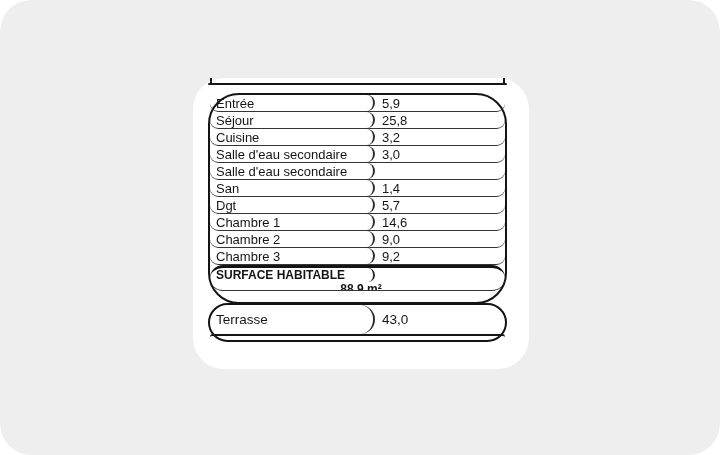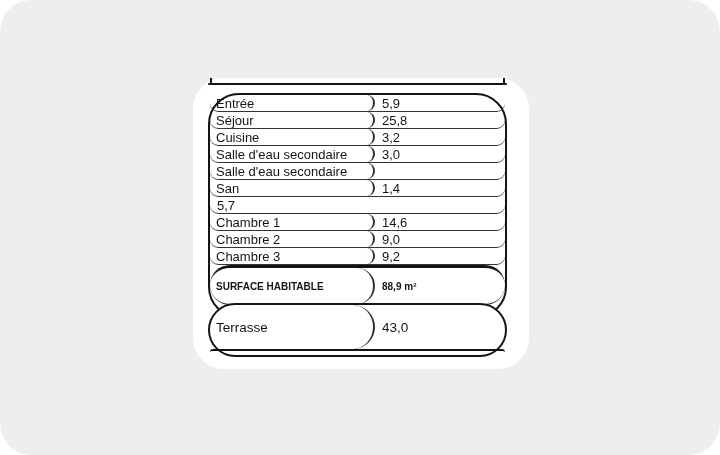--- a/index.html
+++ b/index.html
@@ -73,33 +73,34 @@
     align-items: center;
     white-space: nowrap;
   }
   .cell-value {
     flex: 1;
     padding-left: 7px;
     white-space: nowrap;
   }
 
   .row-total {
-    height: 40px;
+    height: 26px;
     border-top: 3px solid #141414;
     font-weight: bold;
-    font-size: 10px;
+    font-size: 12px;
+    flex-direction: column;
   }
   .row-spacer {
     height: 11px;
     border-bottom: none;
   }
   .row-spacer .cell-label { border-right: none; }
 
   .row-terrasse {
-    height: 44px;
+    height: 29px;
     border-bottom: none;
     font-size: 13.5px;
   }
   .row-thin-spacer {
     height: 6px;
     border-top: 2px solid #141414;
     border-bottom: none;
   }
   .row-thin-spacer .cell-label { border-right: none; }
 </style>
@@ -129,20 +130,21 @@
         <div class="cell-value">3,0</div>
       </div>
       <div class="row">
         <div class="cell-label">Salle d'eau secondaire</div>
       </div>
       <div class="row">
         <div class="cell-label">San</div>
         <div class="cell-value">1,4</div>
       </div>
       <div class="row">
+        <div class="cell-label">Dgt</div>
         <div class="cell-value">5,7</div>
       </div>
       <div class="row">
         <div class="cell-label">Chambre 1</div>
         <div class="cell-value">14,6</div>
       </div>
       <div class="row">
         <div class="cell-label">Chambre 2</div>
         <div class="cell-value">9,0</div>
       </div>

